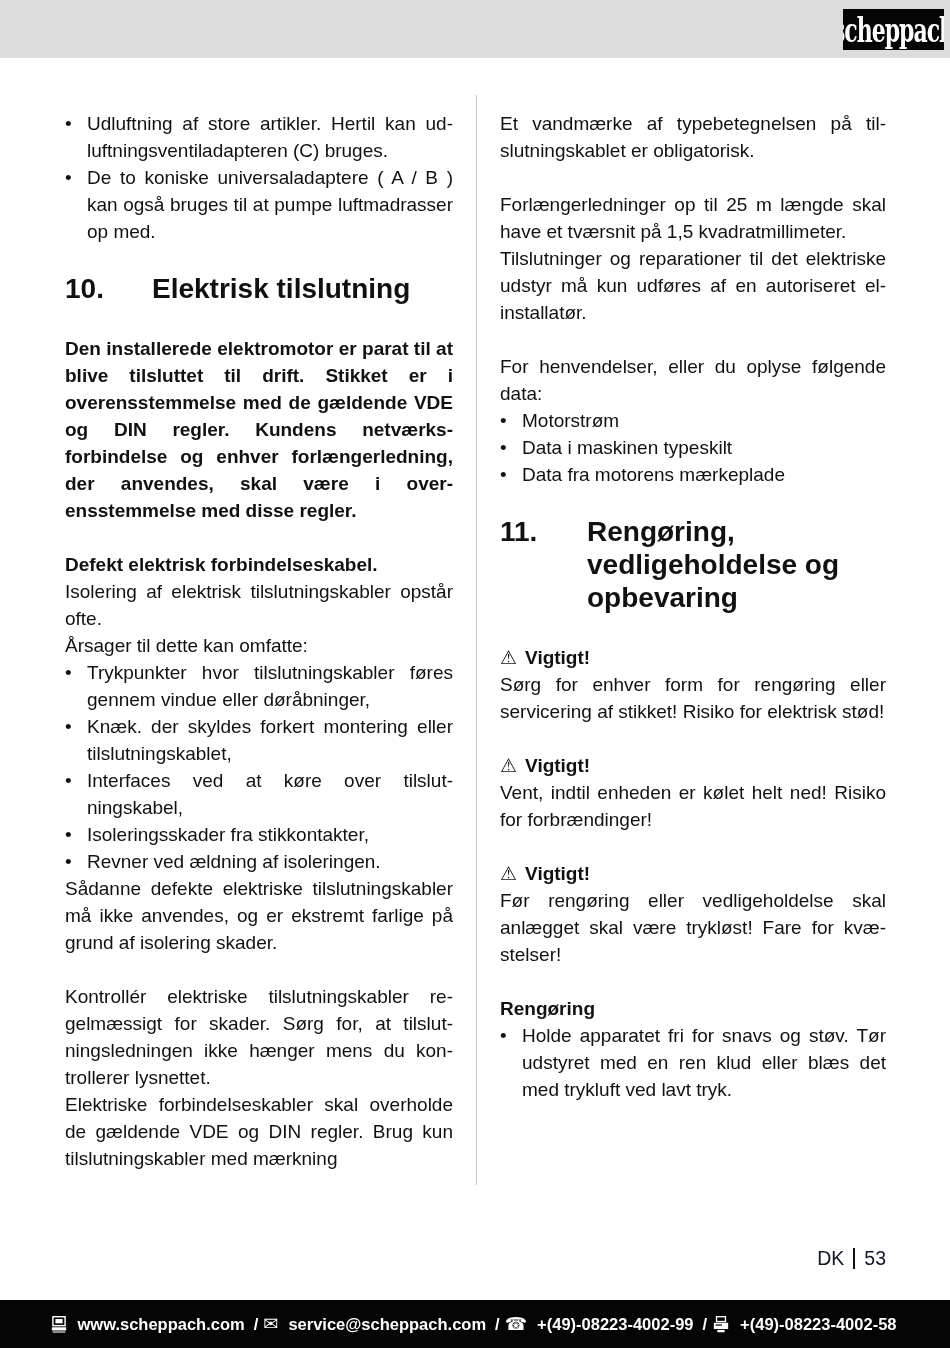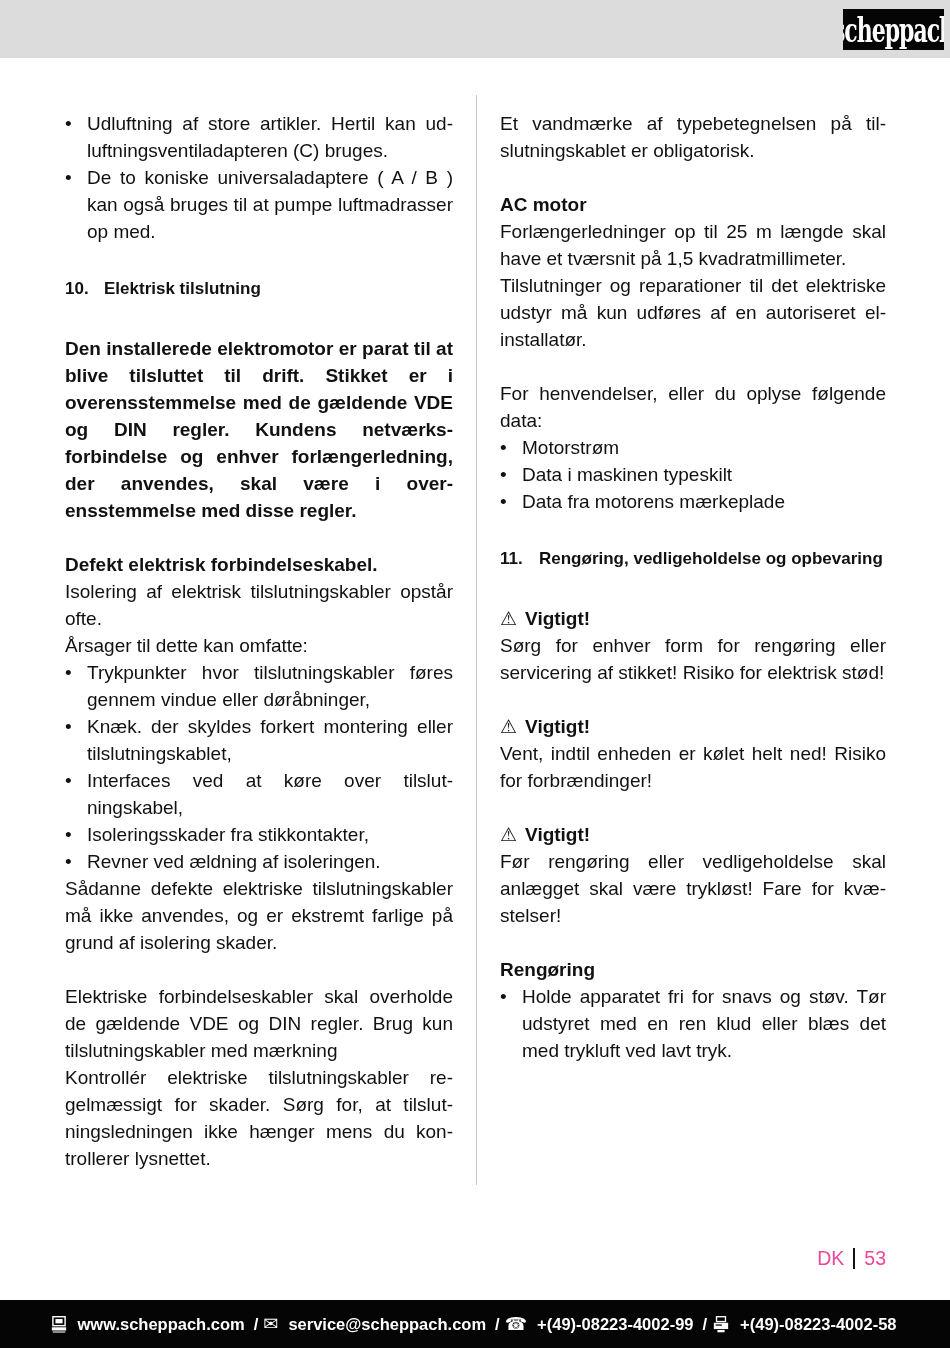--- a/index.html
+++ b/index.html
@@ -10,30 +10,30 @@
         display:flex;align-items:center;justify-content:center;overflow:hidden;}
   .logo-text{color:#ffffff;font-family:"DejaVu Serif", serif;font-weight:bold;font-size:22px;
              letter-spacing:-1px;transform:scaleY(1.55);white-space:nowrap;}
   .divider{position:absolute;left:476px;top:95px;width:1px;height:1090px;background:#c8c8c8;}
   .col{position:absolute;top:110px;font-size:19px;line-height:27px;}
   .col-left{left:65px;width:388px;}
   .col-right{left:500px;width:386px;}
   .para{text-align:justify;hyphens:auto;-webkit-hyphens:auto;}
   .bold{font-weight:bold;}
   .spacer{height:27px;}
-  .h1{display:flex;margin:27px 0 30px 0;font-weight:bold;font-size:17px;line-height:33px;}
+  .h1{display:flex;margin:27px 0 30px 0;font-weight:bold;font-size:28px;line-height:33px;gap:48px;}
   .h1num{flex:none;width:39px;}
   .h1txt{flex:1;}
   .bullets{width:100%;}
   .bitem{display:flex;}
   .bmark{flex:none;width:22px;}
   .btext{flex:1;text-align:justify;hyphens:auto;-webkit-hyphens:auto;}
   .warnhead{font-weight:bold;display:flex;align-items:baseline;}
   .wicon{margin-right:8px;font-weight:normal;font-size:19px;}
-  .page-marker{position:absolute;right:64px;top:1247px;font-size:19.5px;color:#ec4899;display:flex;align-items:center;}
+  .page-marker{position:absolute;right:64px;top:1247px;font-size:19.5px;color:#0f172a;display:flex;align-items:center;}
   .pm-sep{display:inline-block;width:2px;height:21px;background:#111;margin:0 9px;}
   .footer-bar{position:absolute;left:0;top:1300px;width:950px;height:48px;background:#050505;
               display:flex;align-items:center;justify-content:center;color:#ffffff;
               font-weight:bold;font-size:16.5px;white-space:nowrap;}
   .footer-bar .seg{margin:0 4px;}
   .fsep{margin:0 5px;}
   .ficon{display:inline-flex;align-items:center;margin-right:6px;}
   .ficon svg{display:block;}
   .fglyph{font-size:18px;font-weight:normal;margin-right:6px;}
 </style>
@@ -87,27 +87,26 @@
           <span class="bmark">•</span>
           <span class="btext">Isoleringsskader fra stikkontakter,</span>
         </div>
         <div class="bitem">
           <span class="bmark">•</span>
           <span class="btext">Revner ved ældning af isoleringen.</span>
         </div>
       </div>
       <div class="para">Sådanne defekte elektriske tilslutningskab­ler må ikke anvendes, og er ekstremt farli­ge på grund af isolering skader.</div>
       <div class="spacer"></div>
+      <div class="para">Kontrollér elektriske tilslutningskabler re­gelmæssigt for skader. Sørg for, at tilslut­ningsledningen ikke hænger mens du kon­trollerer lysnettet.</div>
       <div class="para">Elektriske forbindelseskabler skal over­holde de gældende VDE og DIN regler. Brug kun tilslutningskabler med mærkning</div>
-      <div class="para">Kontrollér elektriske tilslutningskabler re­gelmæssigt for skader. Sørg for, at tilslut­ningsledningen ikke hænger mens du kon­trollerer lysnettet.</div>
     </div>
   <div class="col col-right" id="col-right" lang="da">
       <div class="para">Et vandmærke af typebetegnelsen på til­slutningskablet er obligatorisk.</div>
       <div class="spacer"></div>
-      <div class="para bold">AC motor</div>
       <div class="para">Forlængerledninger op til 25 m længde skal have et tværsnit på 1,5 kvadratmillimeter.</div>
       <div class="para">Tilslutninger og reparationer til det elektri­ske udstyr må kun udføres af en autorise­ret el-installatør.</div>
       <div class="spacer"></div>
       <div class="para">For henvendelser, eller du oplyse følgen­de data:</div>
       <div class="bullets">
         <div class="bitem">
           <span class="bmark">•</span>
           <span class="btext">Motorstrøm</span>
         </div>
         <div class="bitem">

